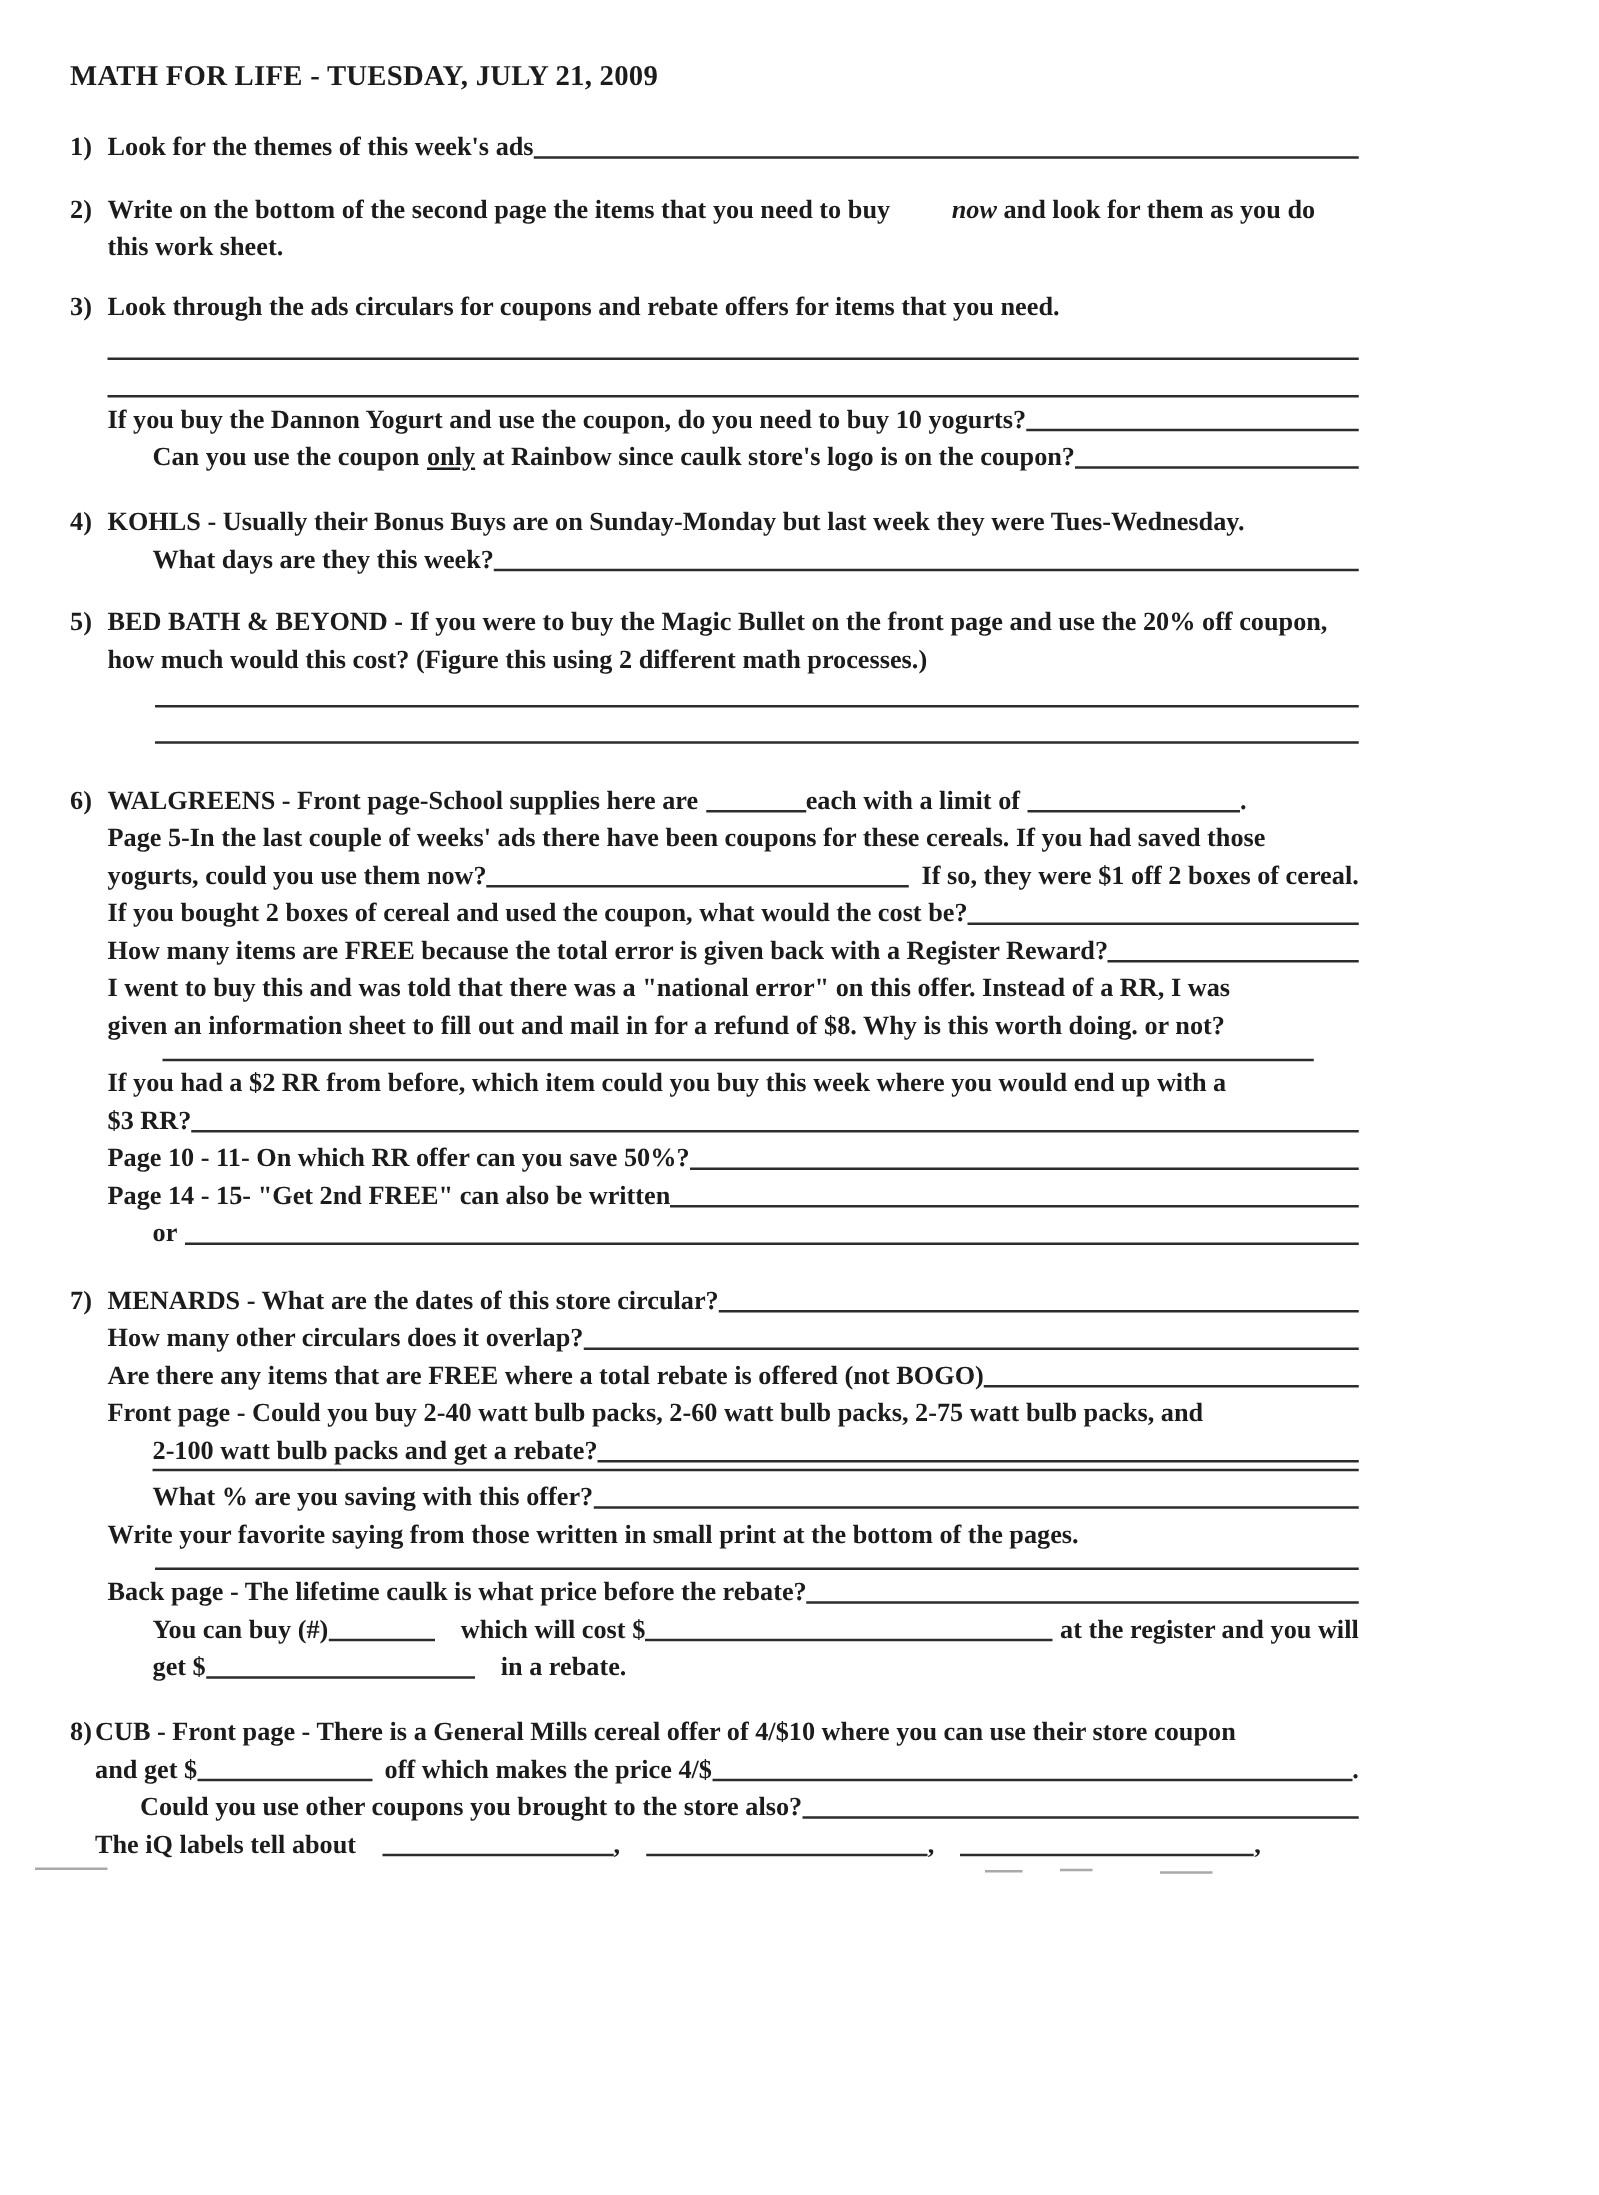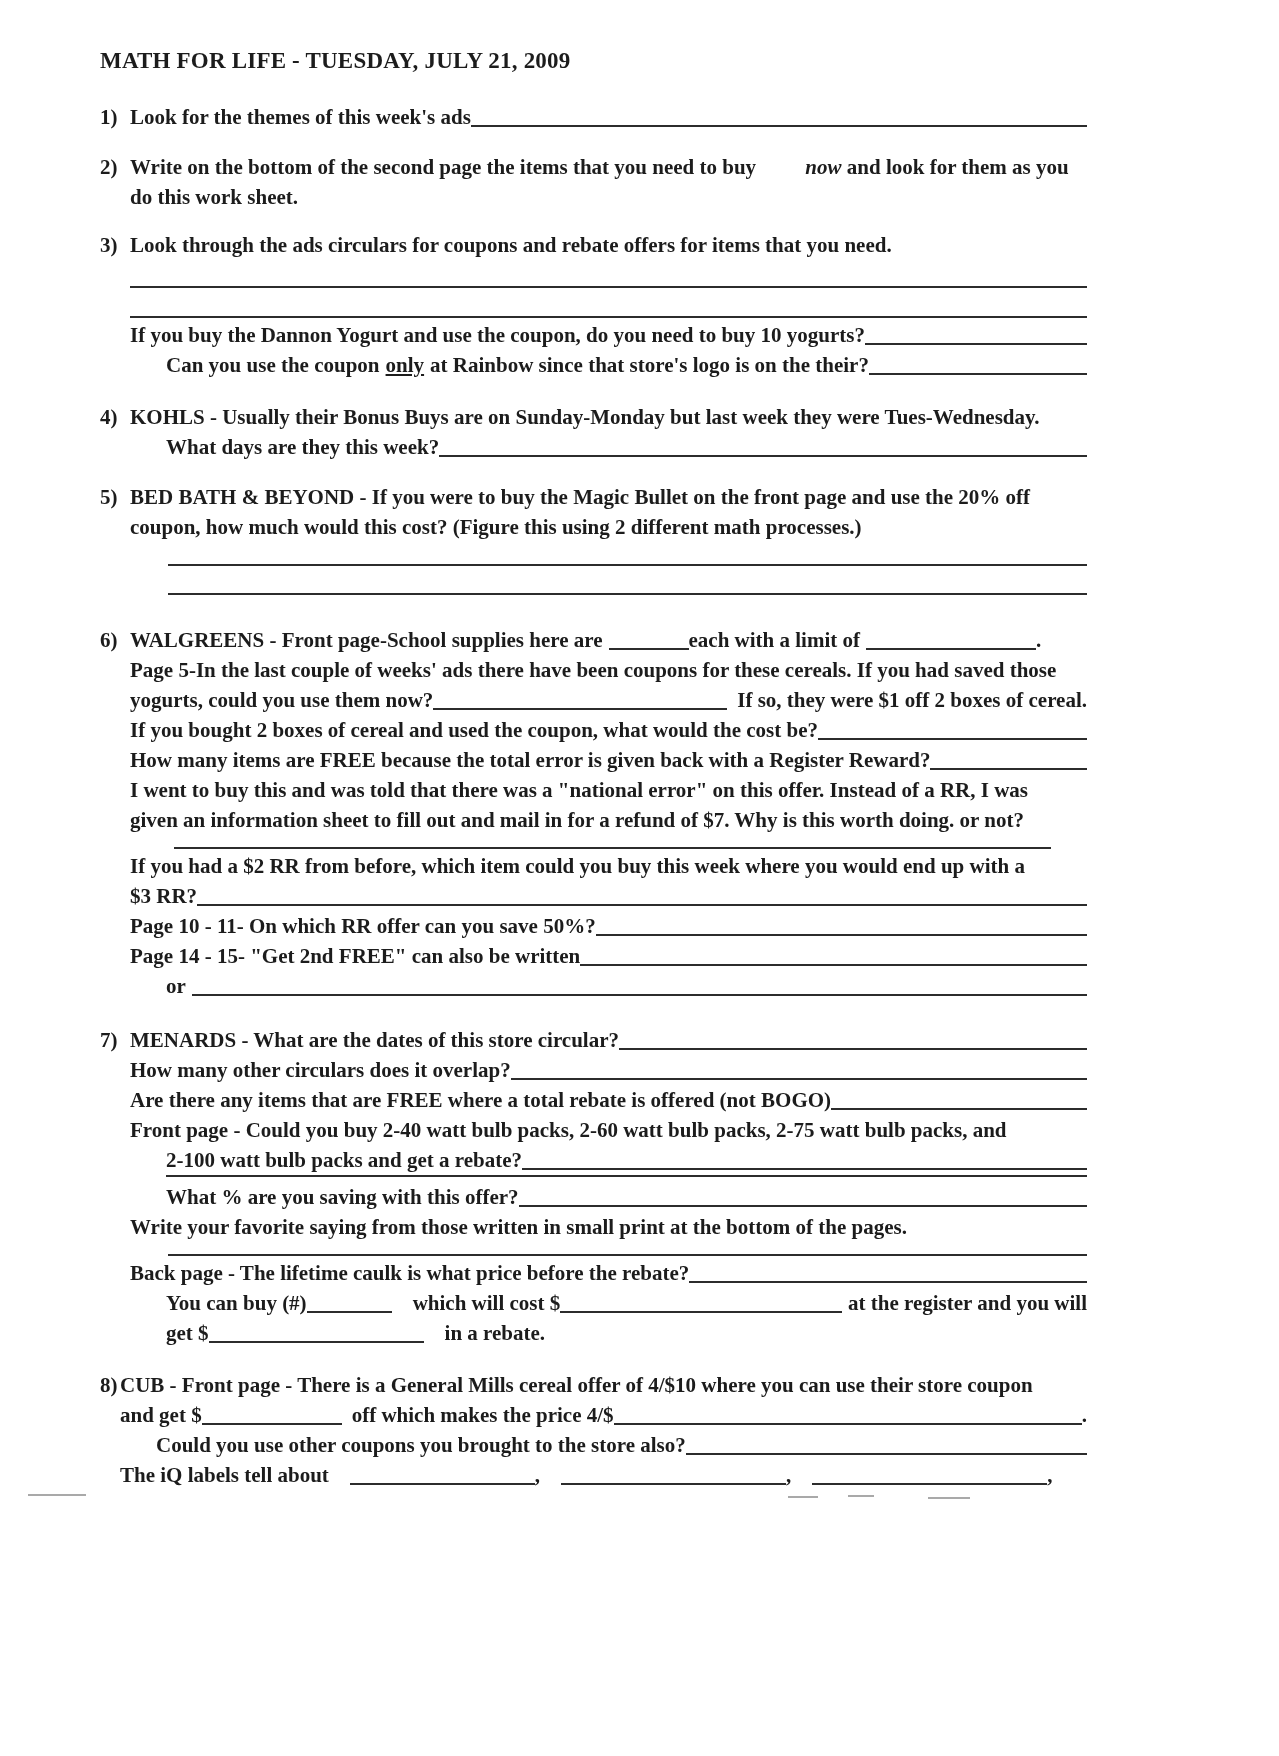--- a/index.html
+++ b/index.html
@@ -9,21 +9,20 @@
     height: 1756px;
     margin: 0 auto;
     background: #ffffff;
     font-family: "Liberation Serif", "DejaVu Serif", serif;
     font-weight: 700;
     color: #1c1c1c;
     font-size: 21px;
     line-height: 30px;
     box-sizing: border-box;
     overflow: hidden;
-    padding-left: 44px;
   }
   .content { padding: 46px 192px 0 56px; }
   .title { font-size: 23px; line-height: 30px; margin: 0; letter-spacing: 0.2px; }
   .item { display: flex; }
   .num { width: 30px; flex-shrink: 0; }
   .num8 { width: 20px; }
   .body { flex: 1; min-width: 0; }
   .line { display: flex; align-items: center; }
   .line > span.t { white-space: pre; flex-shrink: 0; }
   .wrap { display: block; }
@@ -83,21 +82,21 @@
         </div>
         <div class="rule" style="margin-top:26px"></div>
         <div class="rule" style="margin-top:28px"></div>
         <div class="line" style="margin-top:2px">
           <span class="t">If you buy the Dannon Yogurt and use the coupon, do you need to buy 10 yogurts?</span>
           <span class="fill"></span>
         </div>
         <div class="line ind">
           <span class="t">Can you use the coupon</span>
           <span class="t u ml6">only</span>
-          <span class="t ml6">at Rainbow since that store's logo is on the their?</span>
+          <span class="t ml6">at Rainbow since caulk store's logo is on the coupon?</span>
           <span class="fill"></span>
         </div>
       </div>
     </div>
 
     <div class="item" style="margin-top:22px">
       <span class="num">4)</span>
       <div class="body">
         <div class="line">
           <span class="t">KOHLS - Usually their Bonus Buys are on Sunday-Monday but last week they were Tues-Wednesday.</span>
@@ -143,21 +142,21 @@
           <span class="fill"></span>
         </div>
         <div class="line">
           <span class="t">How many items are FREE because the total error is given back with a Register Reward?</span>
           <span class="fill"></span>
         </div>
         <div class="line">
           <span class="t">I went to buy this and was told that there was a "national error" on this offer. Instead of a RR, I was</span>
         </div>
         <div class="line">
-          <span class="t">given an information sheet to fill out and mail in for a refund of $7. Why is this worth doing. or not?</span>
+          <span class="t">given an information sheet to fill out and mail in for a refund of $8. Why is this worth doing. or not?</span>
         </div>
         <div class="rule" style="margin-top:12px; margin-left:44px; margin-right:36px"></div>
         <div class="line" style="margin-top:2px">
           <span class="t">If you had a $2 RR from before, which item could you buy this week where you would end up with a</span>
         </div>
         <div class="line">
           <span class="t">$3 RR?</span>
           <span class="fill"></span>
         </div>
         <div class="line">

